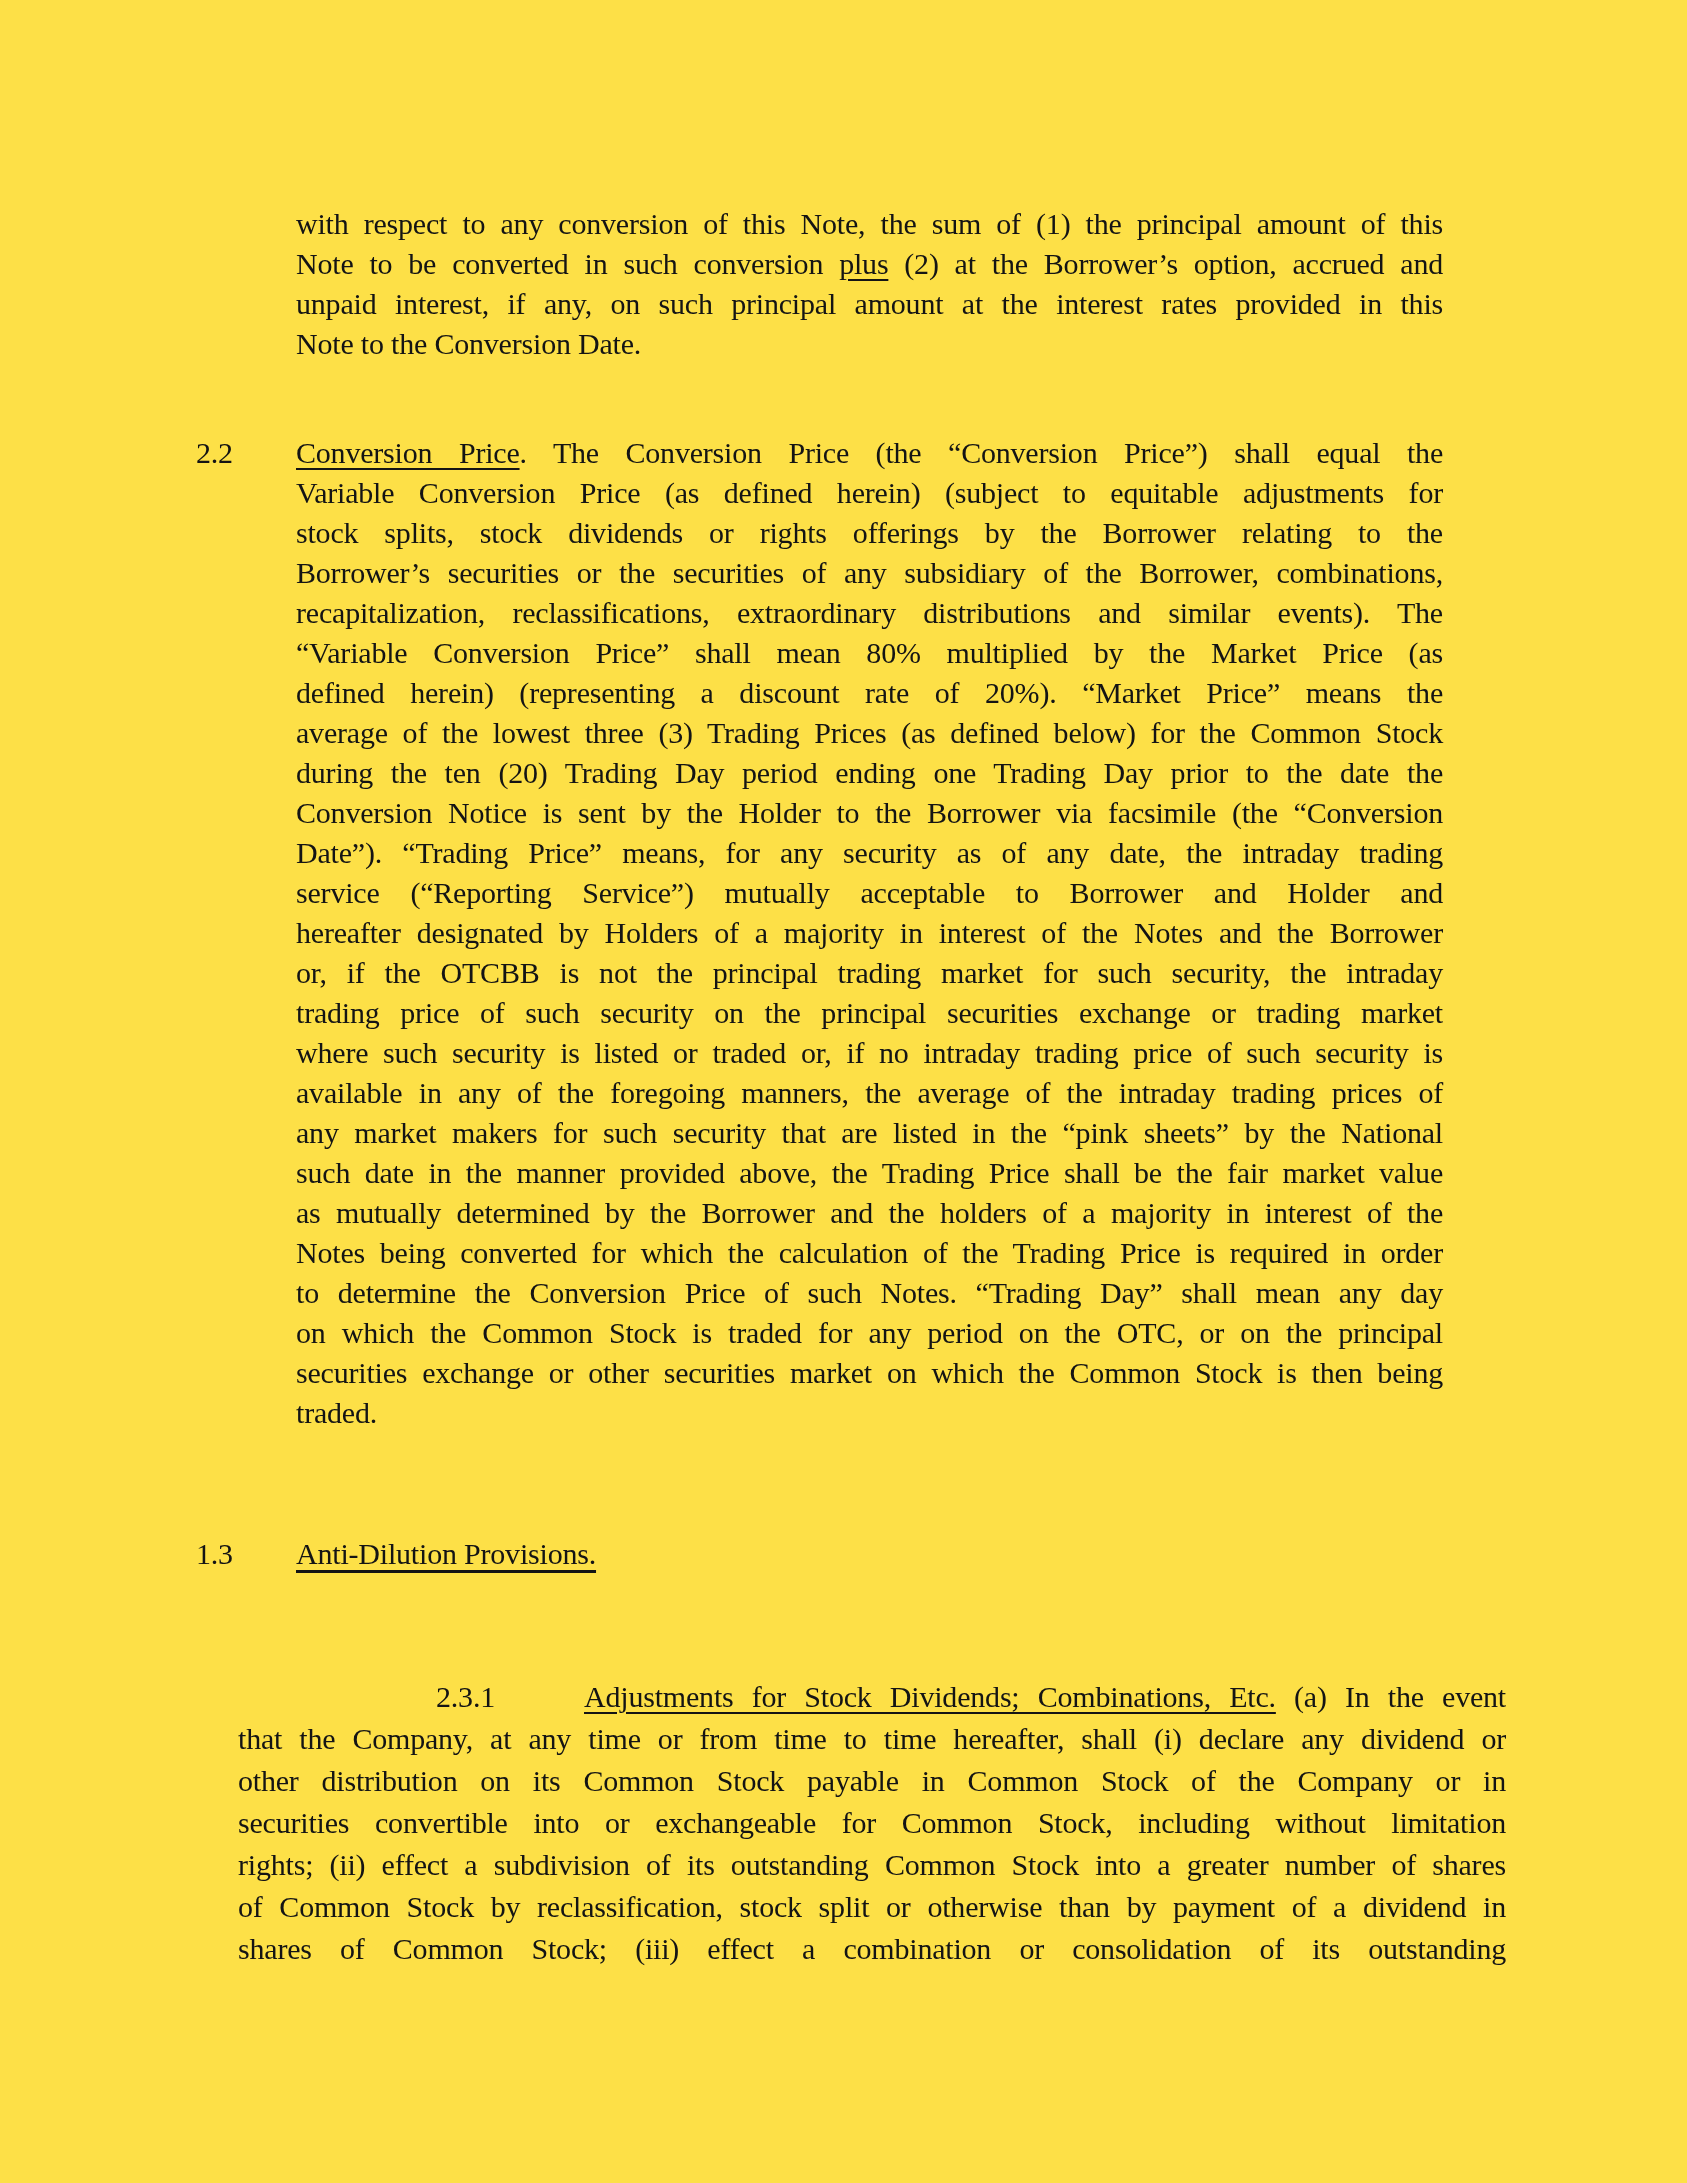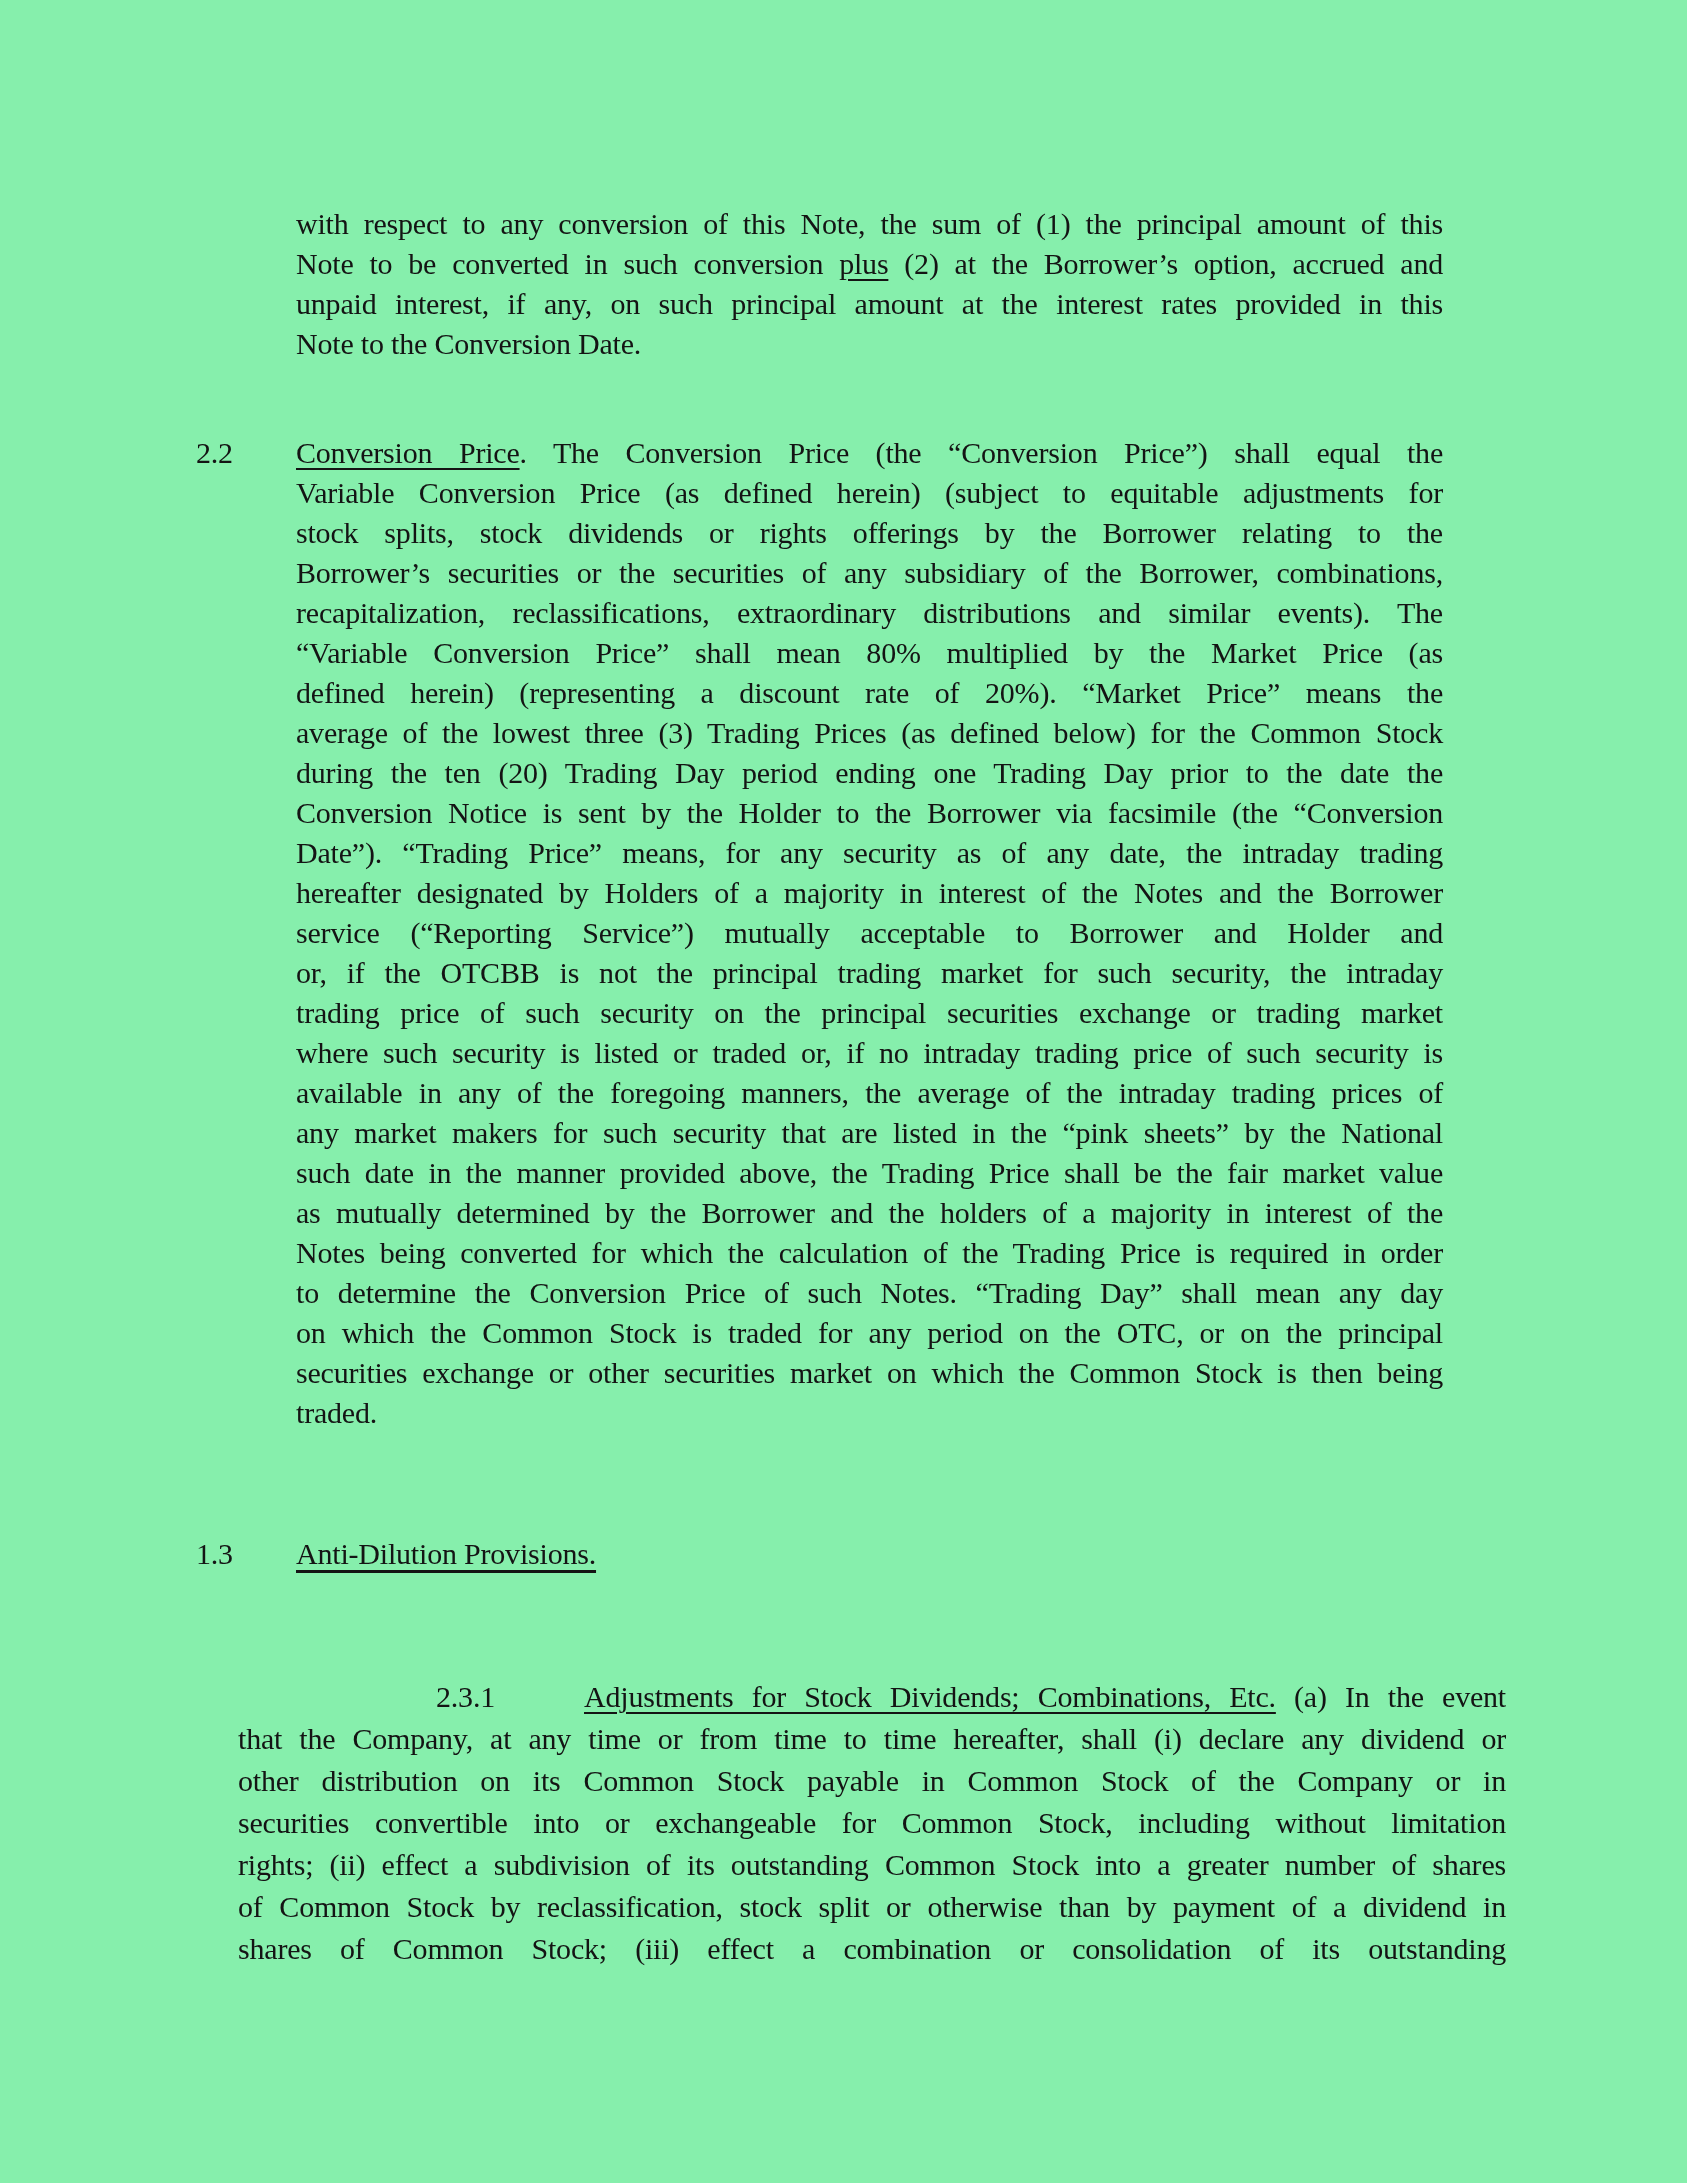--- a/index.html
+++ b/index.html
@@ -1,19 +1,19 @@
 <!DOCTYPE html>
 <html style="font-size:10.6px"><head>
 <meta charset="utf-8">
 <style>
   html,body{margin:0;padding:0;background:#e8e8e8;}
   .page{
     position:relative;
     width:1687px;height:2183px;
-    background:#86efac;
+    background:#fde047;
     font-family:"Liberation Serif", serif;
     font-size:30px;
     line-height:40px;
     letter-spacing:-0.2px;
     color:#141414;
     overflow:hidden;
   }
   .line{text-align:justify;text-align-last:justify;}
   .line.end{text-align-last:left;}
   .b{font-weight:400;}
@@ -53,22 +53,22 @@
         <div class="line"><span>Variable Conversion Price (as defined herein) (subject to equitable adjustments for</span></div>
         <div class="line"><span>stock splits, stock dividends or rights offerings by the Borrower relating to the</span></div>
         <div class="line"><span>Borrower’s securities or the securities of any subsidiary of the Borrower, combinations,</span></div>
         <div class="line"><span>recapitalization, reclassifications, extraordinary distributions and similar events).  The</span></div>
         <div class="line"><span class="b">“Variable Conversion Price”</span><span> shall mean 80% multiplied by the Market Price (as</span></div>
         <div class="line"><span>defined herein) (representing a discount rate of 20%).  </span><span class="b">“Market Price”</span><span> means the</span></div>
         <div class="line"><span>average of the lowest three (3) Trading Prices (as defined below) for the Common Stock</span></div>
         <div class="line"><span>during the ten (20) Trading Day period ending one Trading Day prior to the date the</span></div>
         <div class="line"><span>Conversion Notice is sent by the Holder to the Borrower via facsimile (the </span><span class="b">“Conversion</span></div>
         <div class="line"><span class="b">Date”</span><span>).  </span><span class="b">“Trading Price”</span><span> means, for any security as of any date, the intraday trading</span></div>
+        <div class="line"><span>service </span><span class="b">(“Reporting Service”)</span><span> mutually acceptable to Borrower and Holder and</span></div>
         <div class="line"><span>hereafter designated by Holders of a majority in interest of the Notes and the Borrower</span></div>
-        <div class="line"><span>service </span><span class="b">(“Reporting Service”)</span><span> mutually acceptable to Borrower and Holder and</span></div>
         <div class="line"><span>or, if the OTCBB is not the principal trading market for such security, the intraday</span></div>
         <div class="line"><span>trading price of such security on the principal securities exchange or trading market</span></div>
         <div class="line"><span>where such security is listed or traded or, if no intraday trading price of such security is</span></div>
         <div class="line"><span>available in any of the foregoing manners, the average of the intraday trading prices of</span></div>
         <div class="line"><span>any market makers for such security that are listed in the “pink sheets” by the National</span></div>
         <div class="line"><span>such date in the manner provided above, the Trading Price shall be the fair market value</span></div>
         <div class="line"><span>as mutually determined by the Borrower and the holders of a majority in interest of the</span></div>
         <div class="line"><span>Notes being converted for which the calculation of the Trading Price is required in order</span></div>
         <div class="line"><span>to determine the Conversion Price of such Notes.  </span><span class="b">“Trading Day”</span><span> shall mean any day</span></div>
         <div class="line"><span>on which the Common Stock is traded for any period on the OTC, or on the principal</span></div>

